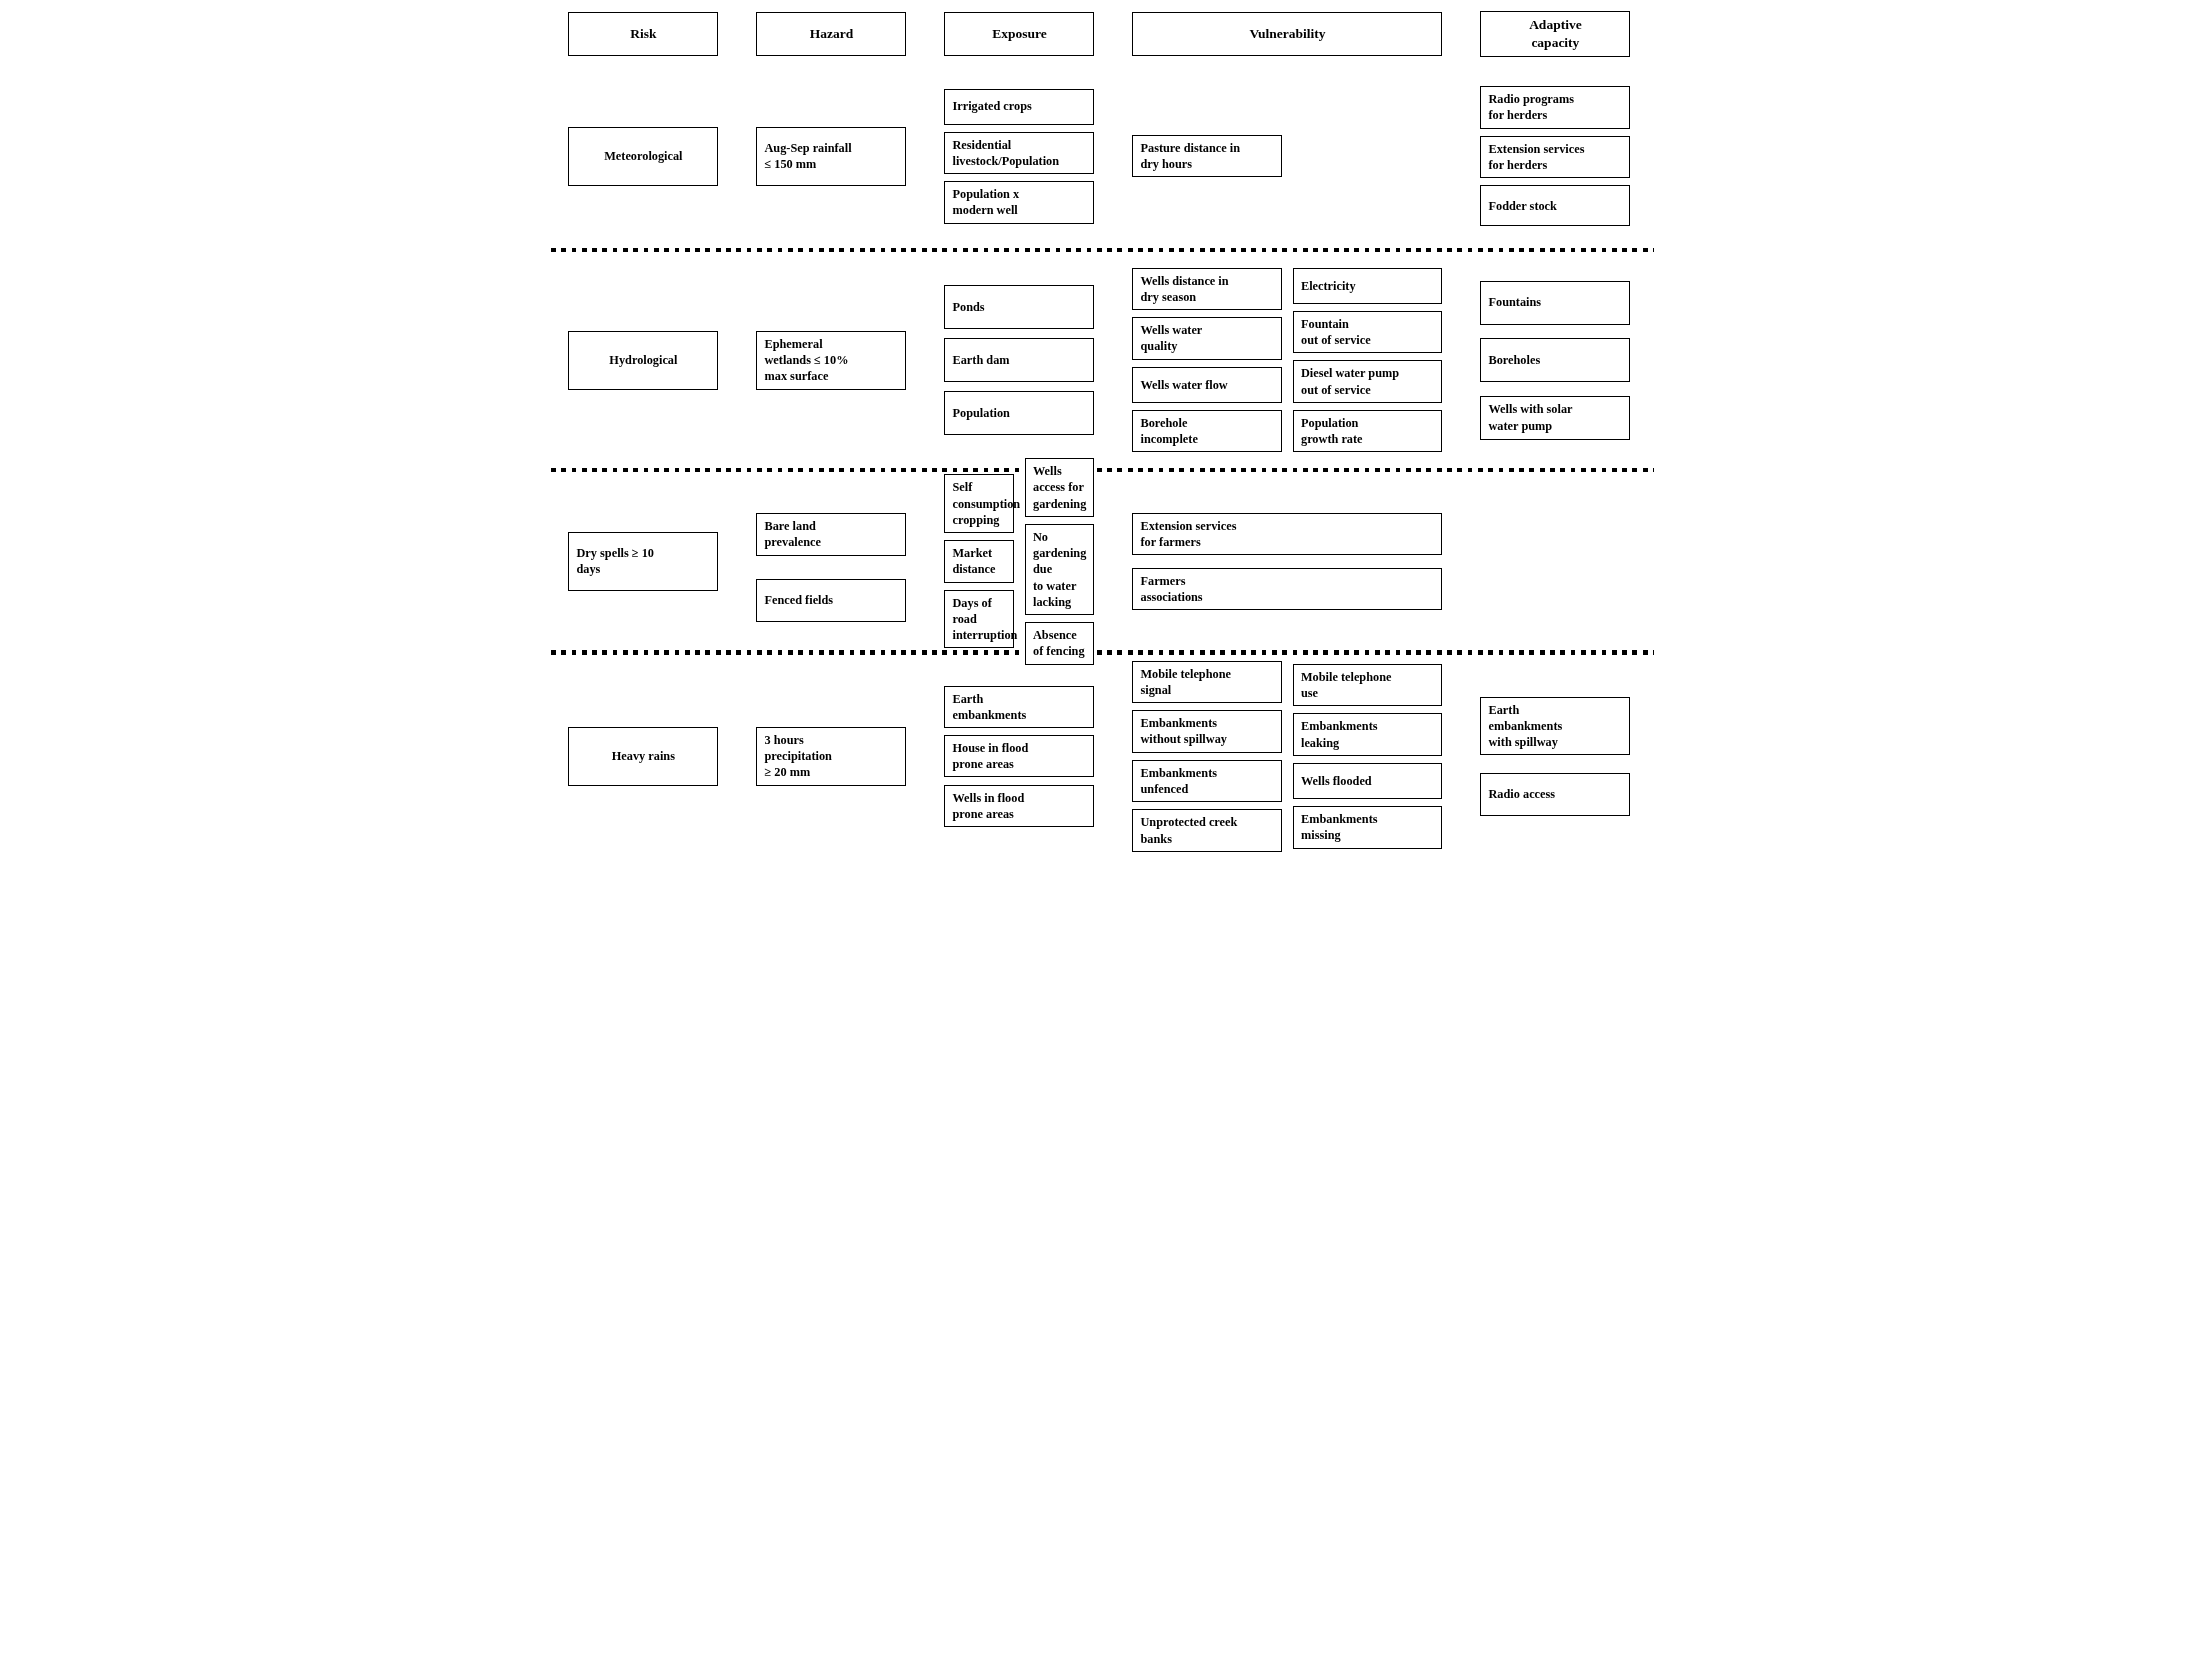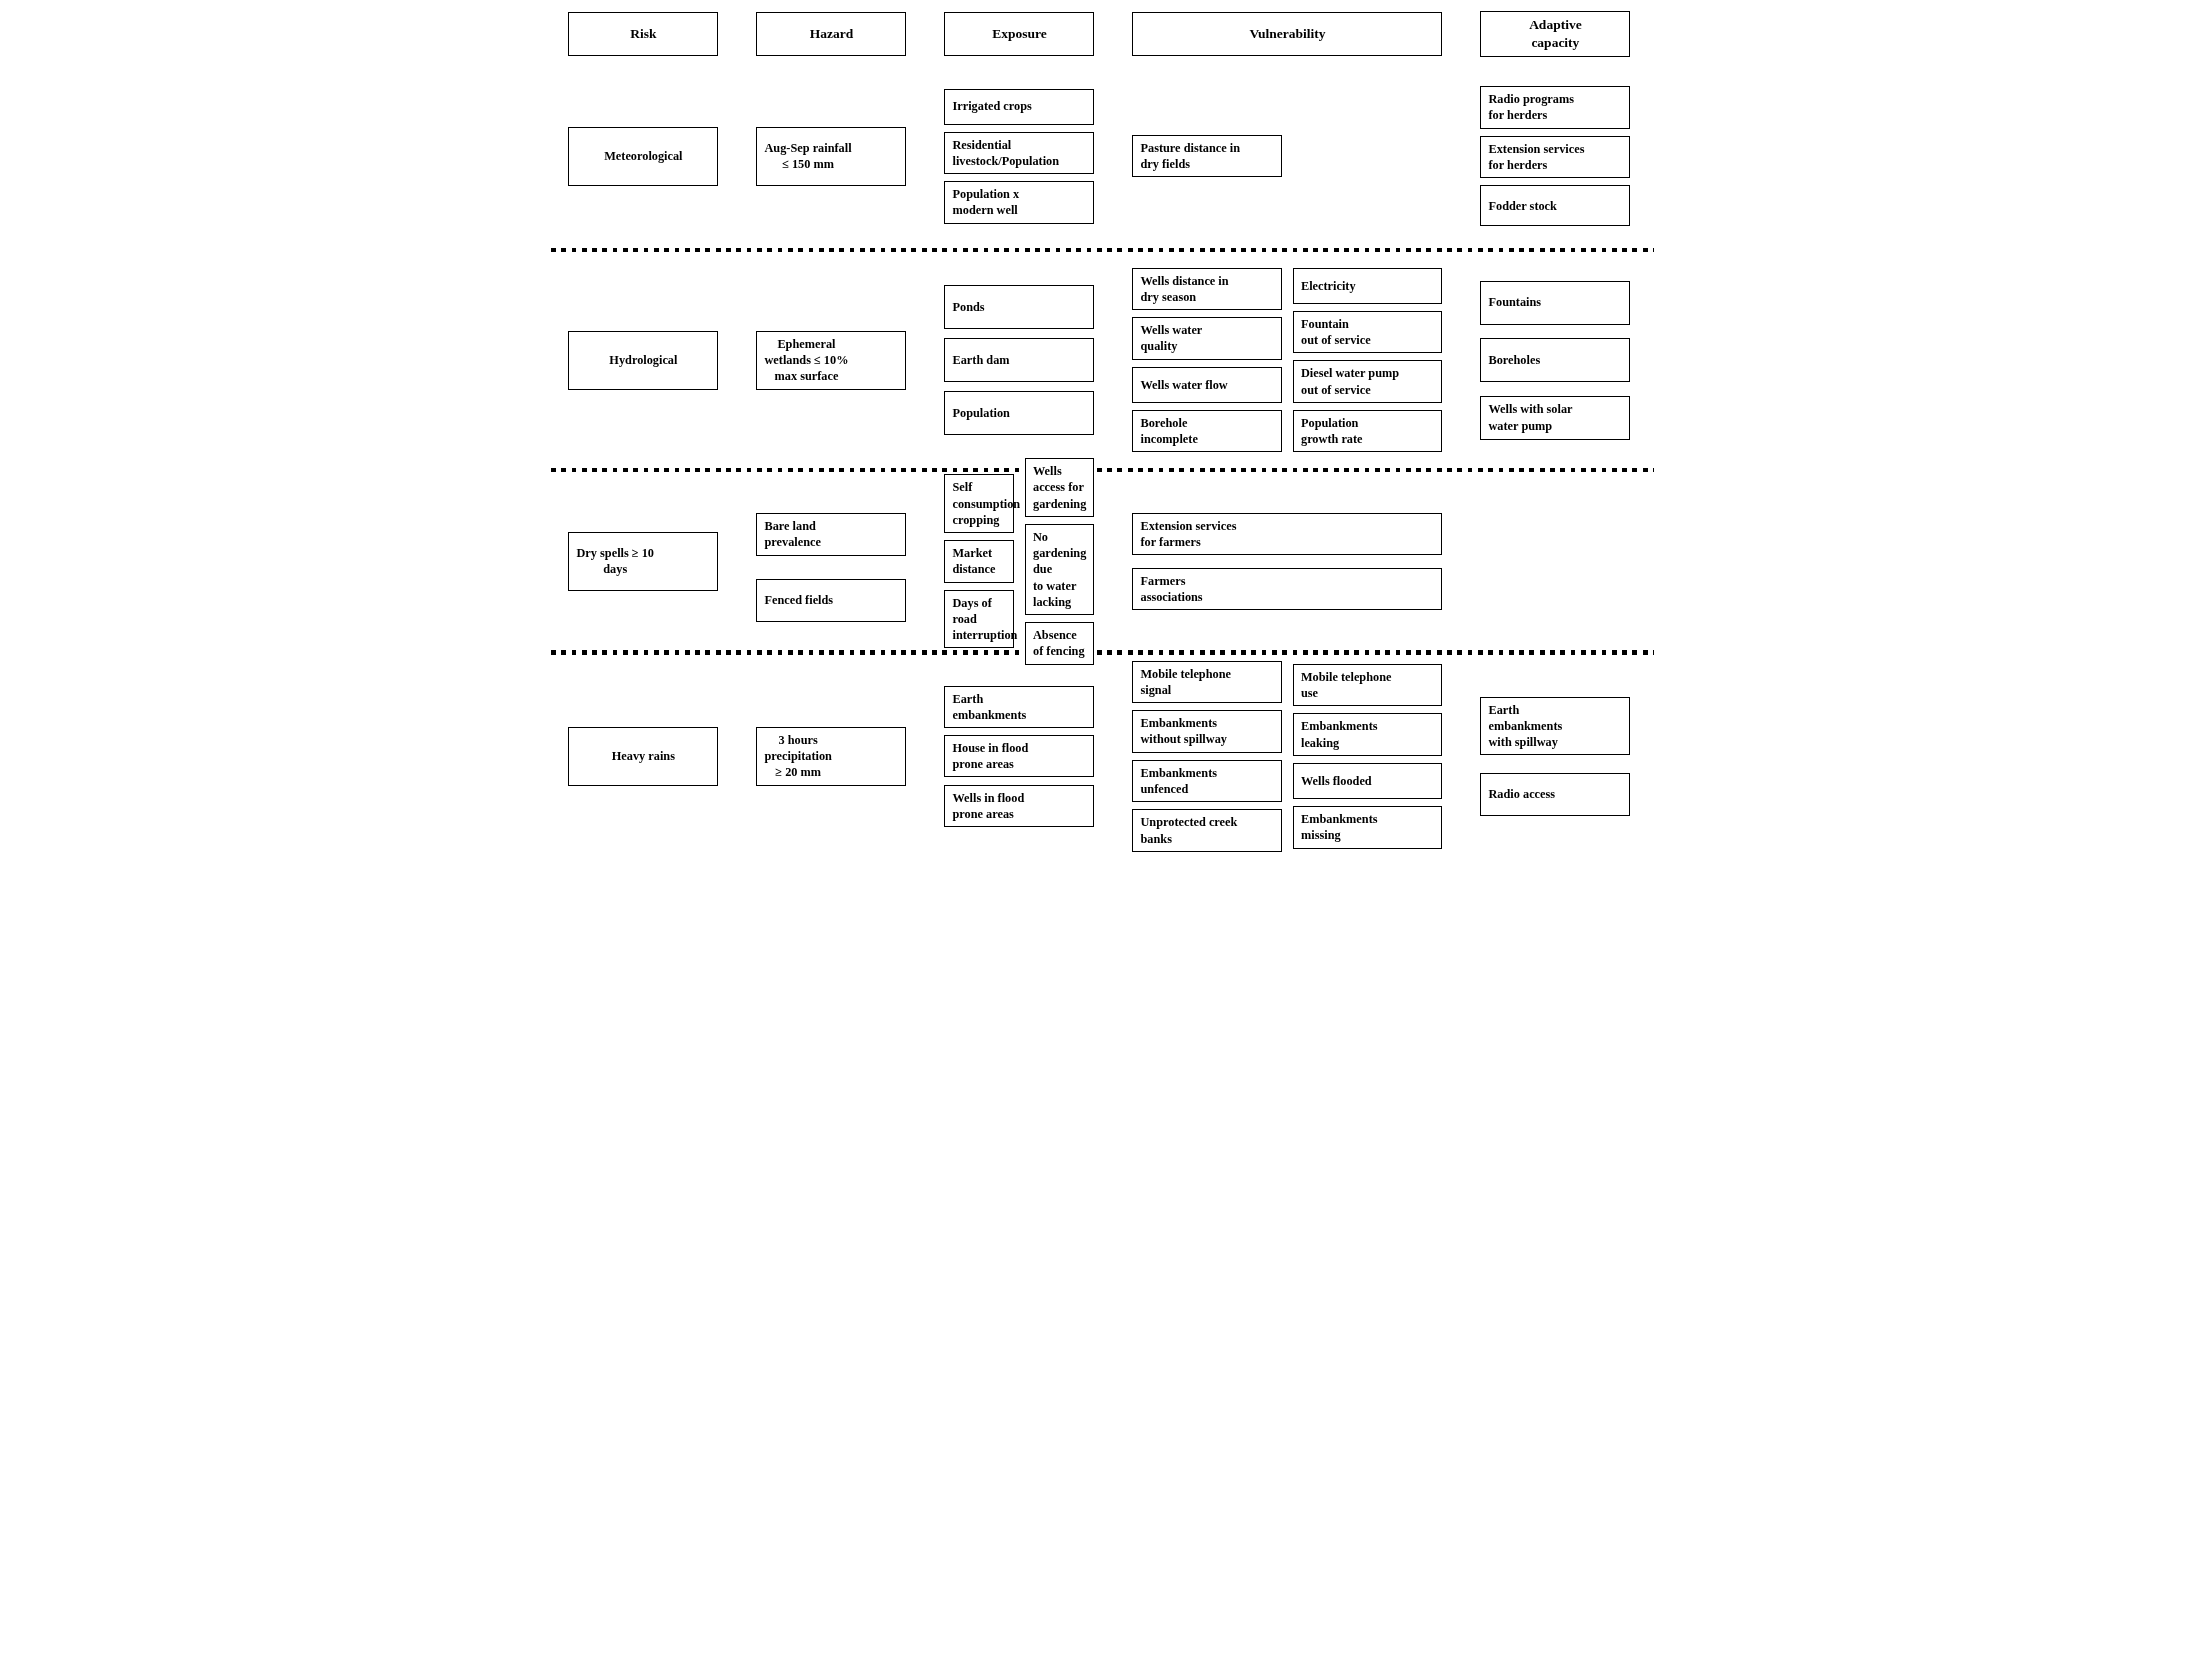--- a/index.html
+++ b/index.html
@@ -59,21 +59,20 @@
     text-align:center;
     font-size:13.5px;
     align-items:center;
   }
   .risk-box{
     min-height:59px;
     justify-content:center;
   }
   .hazard-box{
     min-height:59px;
-    text-align:center;
   }
   .section{align-content:center;}
   .s-met{height:180px;}
   .s-hydro{height:212px;}
   .s-agri{height:175px;}
   .s-rain{height:199px;}
   .s-hydro .cell-exposure{gap:9px;}
   .s-hydro .cell-exposure .box{min-height:44px;}
   .s-hydro .cell-adaptive{gap:13.5px;}
   .s-hydro .cell-adaptive .box{min-height:44px;}
@@ -125,21 +124,21 @@
     <div class="cell cell-exposure">
       <div class="box">Irrigated crops</div>
       <div class="box">Residential
 livestock/Population</div>
       <div class="box">Population x
 modern well</div>
     </div>
     <div class="cell vuln">
       <div class="subcol">
         <div class="box">Pasture distance in
-dry fields</div>
+dry hours</div>
       </div>
       <div class="subcol"></div>
     </div>
     <div class="cell cell-adaptive">
       <div class="box">Radio programs
 for herders</div>
       <div class="box">Extension services
 for herders</div>
       <div class="box">Fodder stock</div>
     </div>

